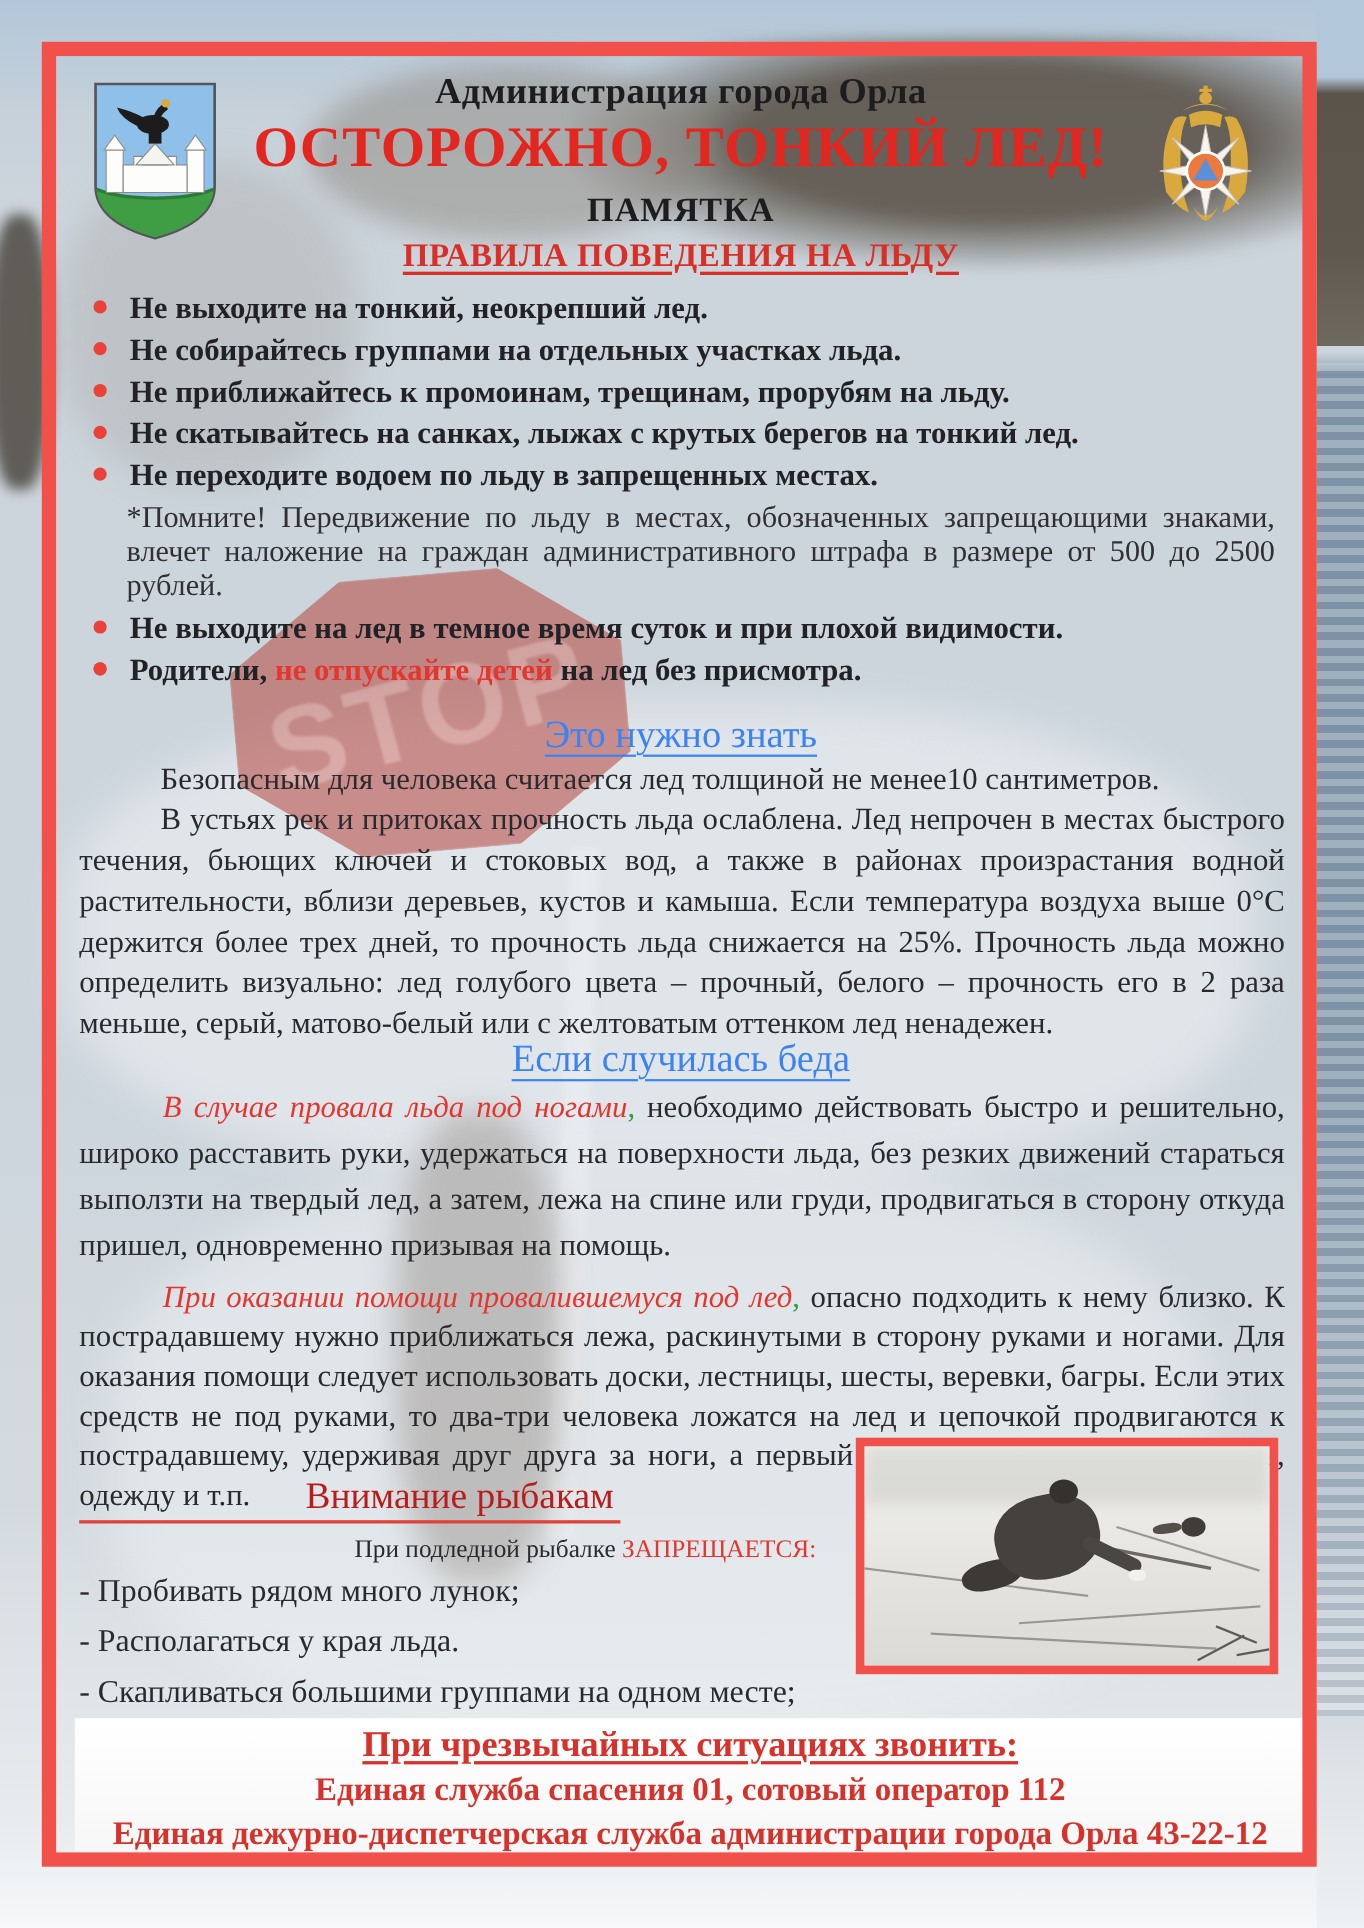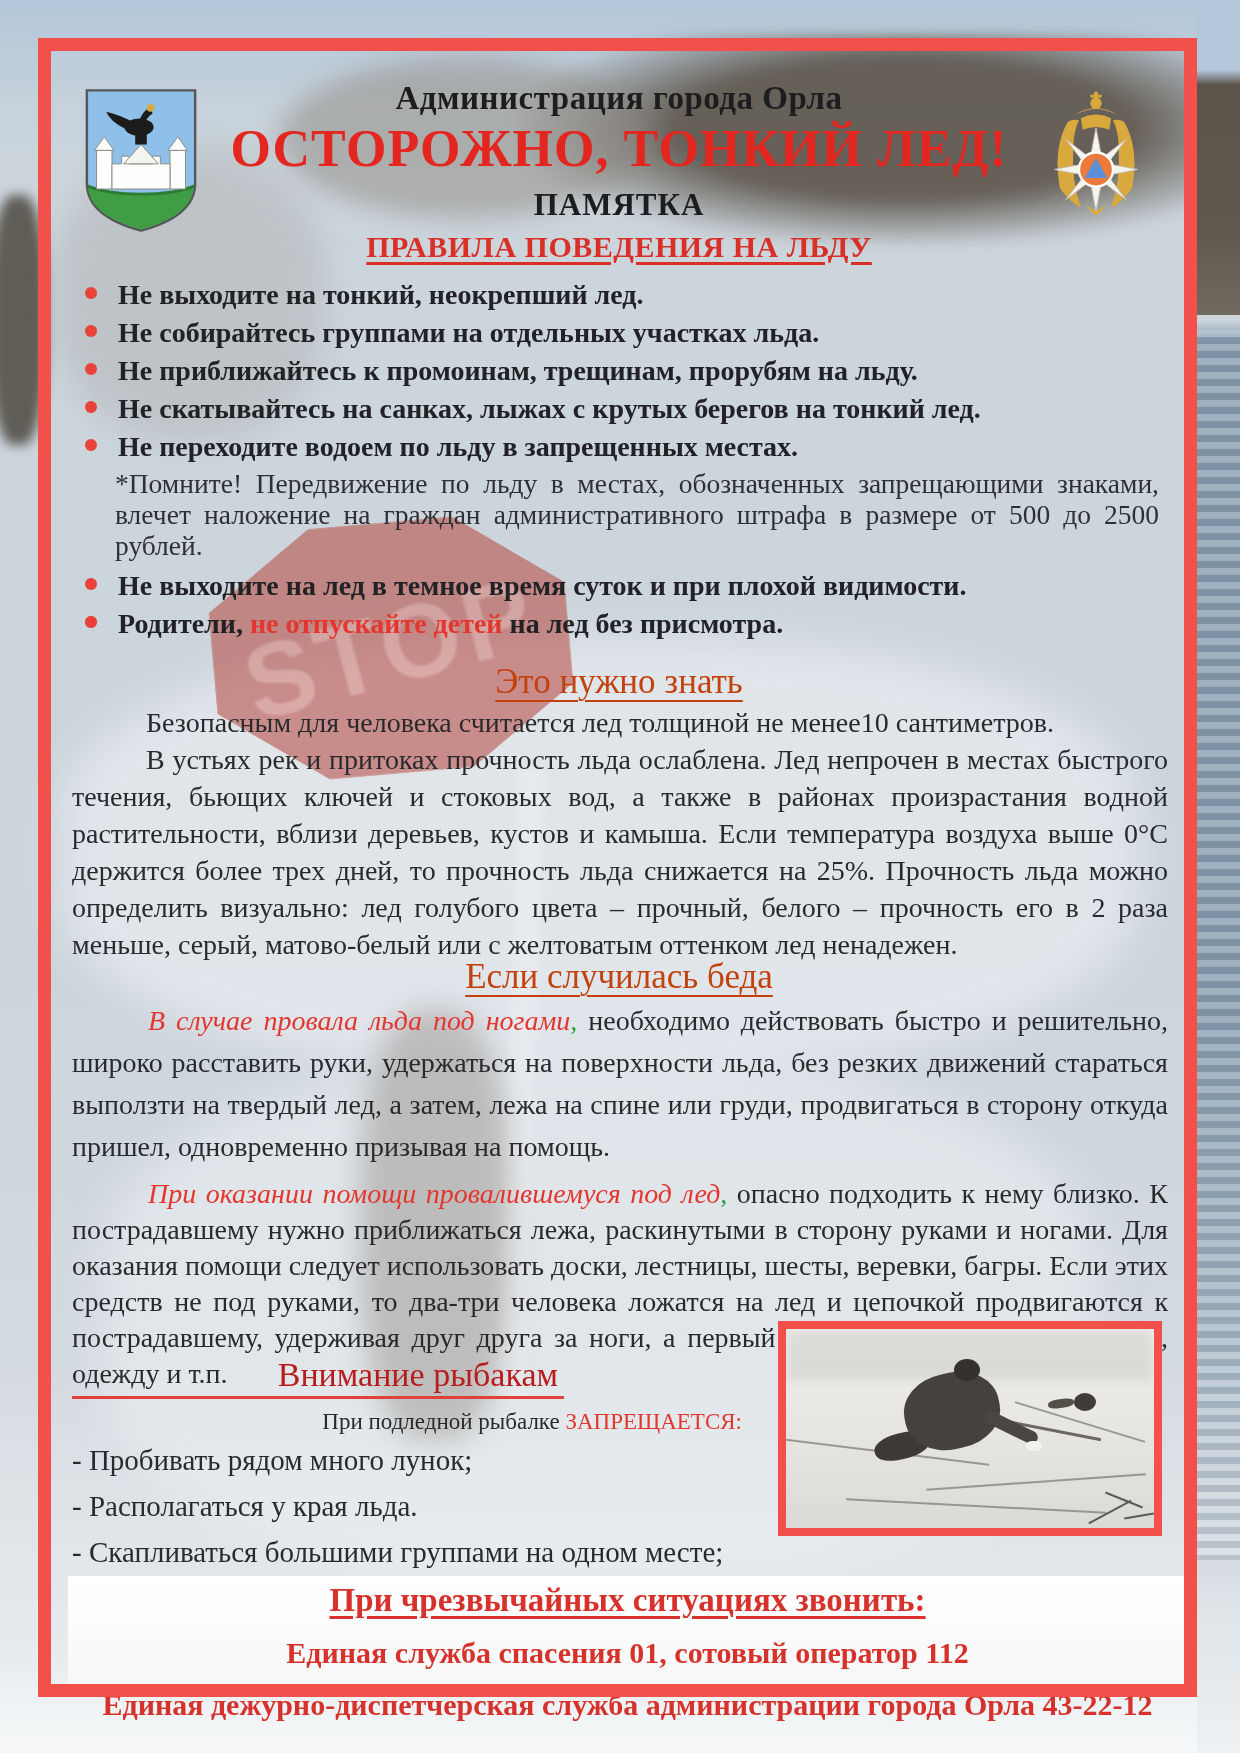--- a/index.html
+++ b/index.html
@@ -26,36 +26,36 @@
   .stop-wrap{left:212px;top:522px;width:358px;height:252px;z-index:1;transform:rotate(-5deg);opacity:.55;
     background:#b5453c;display:flex;align-items:center;justify-content:center;
     clip-path:polygon(30% 0,70% 0,100% 30%,100% 70%,70% 100%,30% 100%,0 70%,0 30%);filter:blur(1px);}
   .stop-text{font-family:"Liberation Sans","DejaVu Sans",sans-serif;font-weight:bold;font-size:104px;letter-spacing:4px;
     color:rgba(235,160,148,.6);transform:rotate(-10deg);}
   .stop-pole{left:508px;top:770px;width:26px;height:630px;background:rgba(236,239,241,.55);filter:blur(3px);transform:rotate(2deg);z-index:1;}
   .bg-figure{left:360px;top:1010px;width:150px;height:430px;background:rgba(118,103,92,.32);border-radius:40%;filter:blur(14px);z-index:1;}
   
   .frame{left:38px;top:38px;width:1159px;height:1659px;border:13px solid #f2514b;box-sizing:border-box;z-index:5;}
   
-  .content{left:51px;top:64px;width:1136px;height:1266px;z-index:4;}
+  .content{left:51px;top:50px;width:1136px;height:1266px;z-index:4;}
   .coat{left:32px;top:22px;width:116px;height:148px;}
   .emercom{left:986px;top:26px;width:118px;height:142px;}
   .header{left:0;top:16px;width:100%;text-align:center;color:#1d1d1f;}
   .org{font-size:33px;font-weight:bold;letter-spacing:.5px;}
   .title{font-size:52px;font-weight:bold;color:#e3261f;letter-spacing:1px;margin-top:2px;}
   .doctype{font-size:31px;font-weight:bold;margin-top:9px;letter-spacing:1px;}
   .docsub{font-size:30px;font-weight:bold;margin-top:7px;letter-spacing:.5px;color:#d92f27;
     text-decoration:underline;text-decoration-thickness:3px;text-underline-offset:5px;}
   
   .rules{left:30px;top:214px;right:14px;list-style:none;margin:0;padding:0;}
   .rules li{position:relative;padding-left:37px;font-size:28px;font-weight:bold;color:#222226;line-height:33px;margin-bottom:5px;}
   .dot{position:absolute;left:4px;top:9px;width:12px;height:12px;border-radius:50%;background:#e9423a;}
   .note{font-size:27.5px;font-weight:normal;color:#303034;line-height:31px;margin:5px 14px 8px 34px;text-align:justify;}
   .red-inline{color:#e4362e;}
-  .sec-heading{left:0;width:100%;text-align:center;font-size:35px;color:#c2410c;
+  .sec-heading{left:0;width:100%;text-align:center;font-size:35px;color:#3b82f6;
     text-decoration:underline;text-decoration-thickness:2px;text-underline-offset:7px;}
   .h-know{top:598px;}
   .h-trouble{top:893px;}
   .body-block{left:21px;width:1096px;color:#2a2a2e;font-size:28px;text-align:justify;}
   .know-body{top:640px;}
   .know-body p{margin:0;line-height:37px;text-indent:74px;}
   .trouble-body{top:936px;}
   .trouble-body p{margin:0 0 8px 0;text-indent:76px;}
   .p-wide{line-height:42px;}
   .p-tight{line-height:36px;}
@@ -88,21 +88,21 @@
   .c3{left:226px;top:92px;width:136px;transform:rotate(17deg);}
   .c4{left:60px;top:176px;width:260px;transform:rotate(3deg);}
   .twig{background:#5d5a55;height:2px;}
   .t1{left:300px;top:182px;width:48px;transform:rotate(-28deg);}
   .t2{left:318px;top:170px;width:40px;transform:rotate(22deg);}
   .t3{left:338px;top:186px;width:30px;transform:rotate(-10deg);}
   
   .embox{left:17px;top:1512px;width:1119px;height:121px;background:linear-gradient(180deg,#ffffff,#f7f7f8);
     text-align:center;color:#d7312b;font-weight:bold;}
   .em-head{font-size:33px;margin-top:6px;text-decoration:underline;text-decoration-thickness:3px;text-underline-offset:5px;text-align:center;}
-  .em-line{font-size:30px;margin-top:16px;line-height:36px;}
+  .em-line{font-size:30px;margin-top:4px;line-height:36px;}
 </style>
 </head>
 <body>
 
 <div class="abs bg-sky"></div>
 <div class="abs bg-hill-right"></div>
 <div class="abs bg-hill-mid"></div>
 <div class="abs bg-cloud-left"></div>
 <div class="abs bg-left-tree"></div>
 <div class="abs bg-ice1"></div>

